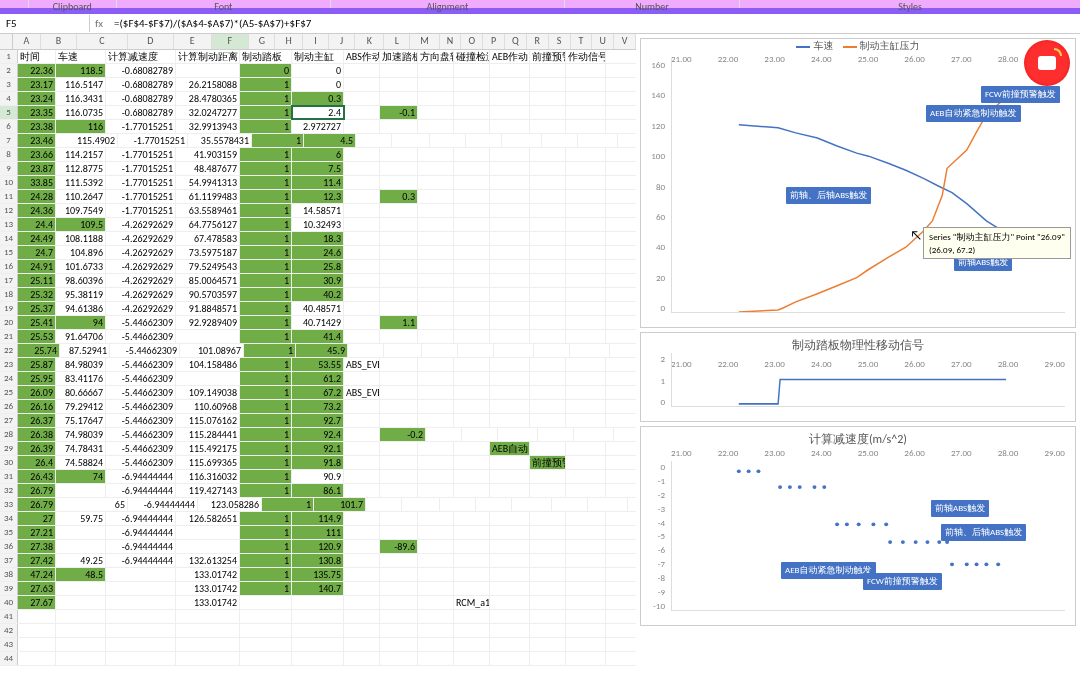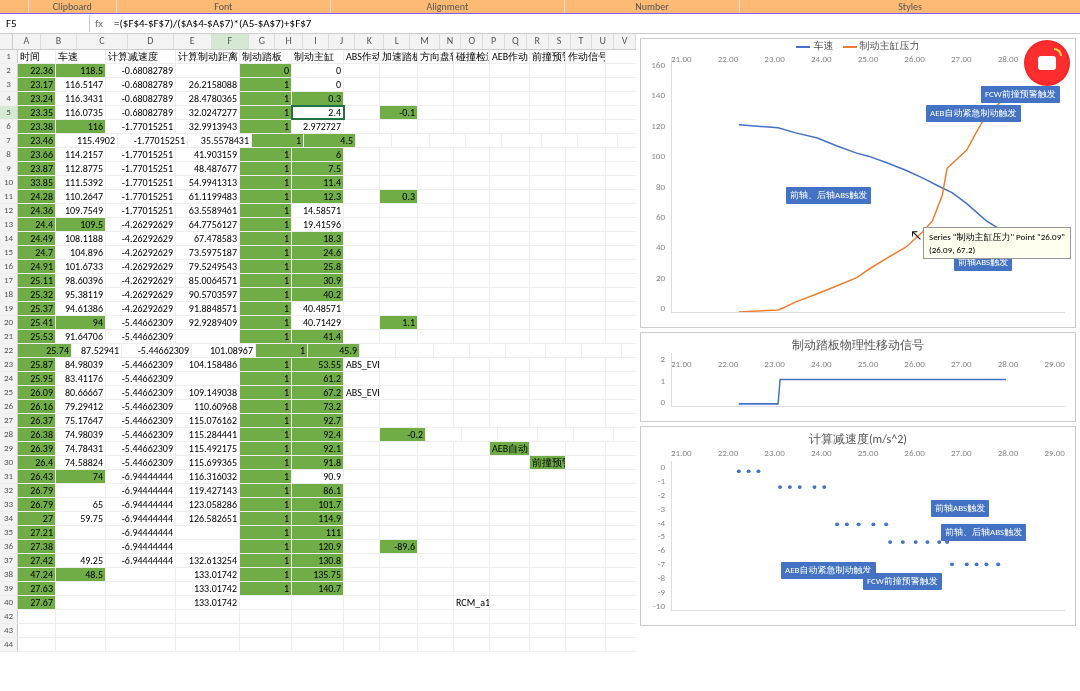--- a/index.html
+++ b/index.html
@@ -1,17 +1,17 @@
 <!DOCTYPE html>
 <html><head>
 <meta charset="utf-8">
 <style>
 * { margin: 0; padding: 0; box-sizing: border-box; font-family: Calibri, Arial, sans-serif; }
 body { width: 1080px; height: 691px; background: #fff; overflow: hidden; position: relative; font-size: 11px; }
-.ribbon-labels { display: flex; height: 14px; background: #fdba74; border-bottom: 1px solid #8b5cf6; font-size: 10px; color: #555; padding-left: 28px; }
+.ribbon-labels { display: flex; height: 14px; background: #f0abfc; border-bottom: 6px solid #8b5cf6; font-size: 10px; color: #555; padding-left: 28px; }
 .ribbon-labels div { text-align: center; border-left: 1px solid #ddd; }
 .name-box-row { display: flex; height: 20px; border-bottom: 1px solid #ccc; align-items: center; background: #fff; }
 .name-box { width: 90px; border-right: 1px solid #ccc; padding: 2px 6px; font-size: 11px; }
 .fx-ic { width: 18px; text-align: center; color: #777; }
 .fx-input { flex: 1; padding: 2px 6px; border: none; font-size: 11px; outline: none; }
 .sheet-area { display: flex; height: 657px; }
 .spreadsheet { width: 636px; overflow: hidden; }
 .col-headers { display: flex; height: 16px; background: #f3f3f3; border-bottom: 1px solid #ccc; font-size: 10px; }
 .rowhead { width: 18px; border-right: 1px solid #ccc; text-align: center; background: #f3f3f3; }
 .colh { border-right: 1px solid #ddd; text-align: center; color: #555; }
@@ -284,21 +284,21 @@
           <div class="cell txt" style="width: 36px;"></div>
           <div class="cell" style="width: 40px;"></div>
         </div>
         <div class="row">
           <div class="rh">13</div>
           <div class="cell grn" style="width: 38px;">24.4</div>
           <div class="cell grn" style="width: 50px;">109.5</div>
           <div class="cell" style="width: 70px;">-4.26292629</div>
           <div class="cell" style="width: 64px;">64.7756127</div>
           <div class="cell grn" style="width: 52px;">1</div>
-          <div class="cell" style="width: 52px;">19.41596</div>
+          <div class="cell" style="width: 52px;">10.32493</div>
           <div class="cell txt" style="width: 36px;"></div>
           <div class="cell" style="width: 38px;"></div>
           <div class="cell" style="width: 36px;"></div>
           <div class="cell txt" style="width: 36px;"></div>
           <div class="cell txt" style="width: 40px;"></div>
           <div class="cell txt" style="width: 36px;"></div>
           <div class="cell" style="width: 40px;"></div>
         </div>
         <div class="row">
           <div class="rh">14</div>
@@ -423,21 +423,21 @@
           <div class="cell txt" style="width: 36px;"></div>
           <div class="cell" style="width: 38px;"></div>
           <div class="cell" style="width: 36px;"></div>
           <div class="cell txt" style="width: 36px;"></div>
           <div class="cell txt" style="width: 40px;"></div>
           <div class="cell txt" style="width: 36px;"></div>
           <div class="cell" style="width: 40px;"></div>
         </div>
         <div class="row">
           <div class="rh">22</div>
-          <div class="cell grn" style="width: 54px;">25.74</div>
+          <div class="cell grn" style="width: 42px;">25.74</div>
           <div class="cell" style="width: 50px;">87.52941</div>
           <div class="cell" style="width: 70px;">-5.44662309</div>
           <div class="cell" style="width: 64px;">101.08967</div>
           <div class="cell grn" style="width: 52px;">1</div>
           <div class="cell grn" style="width: 52px;">45.9</div>
           <div class="cell txt" style="width: 36px;"></div>
           <div class="cell" style="width: 38px;"></div>
           <div class="cell" style="width: 36px;"></div>
           <div class="cell txt" style="width: 36px;"></div>
           <div class="cell txt" style="width: 40px;"></div>
@@ -600,21 +600,21 @@
           <div class="cell" style="width: 38px;"></div>
           <div class="cell" style="width: 36px;"></div>
           <div class="cell txt" style="width: 36px;"></div>
           <div class="cell txt" style="width: 40px;"></div>
           <div class="cell txt" style="width: 36px;"></div>
           <div class="cell" style="width: 40px;"></div>
         </div>
         <div class="row">
           <div class="rh">33</div>
           <div class="cell grn" style="width: 38px;">26.79</div>
-          <div class="cell" style="width: 50px;">65</div>
+          <div class="cell" style="width: 72px;">65</div>
           <div class="cell" style="width: 70px;">-6.94444444</div>
           <div class="cell" style="width: 64px;">123.058286</div>
           <div class="cell grn" style="width: 52px;">1</div>
           <div class="cell grn" style="width: 52px;">101.7</div>
           <div class="cell txt" style="width: 36px;"></div>
           <div class="cell" style="width: 38px;"></div>
           <div class="cell" style="width: 36px;"></div>
           <div class="cell txt" style="width: 36px;"></div>
           <div class="cell txt" style="width: 40px;"></div>
           <div class="cell txt" style="width: 36px;"></div>
@@ -721,20 +721,36 @@
           <div class="cell grn" style="width: 38px;">27.67</div>
           <div class="cell" style="width: 50px;"></div>
           <div class="cell" style="width: 70px;"></div>
           <div class="cell" style="width: 64px;">133.01742</div>
           <div class="cell" style="width: 52px;"></div>
           <div class="cell" style="width: 52px;"></div>
           <div class="cell txt" style="width: 36px;"></div>
           <div class="cell" style="width: 38px;"></div>
           <div class="cell" style="width: 36px;"></div>
           <div class="cell txt" style="width: 36px;">RCM_a109_crashAlgoWakeup</div>
+          <div class="cell txt" style="width: 40px;"></div>
+          <div class="cell txt" style="width: 36px;"></div>
+          <div class="cell" style="width: 40px;"></div>
+        </div>
+        <div class="row">
+          <div class="rh">41</div>
+          <div class="cell" style="width: 38px;"></div>
+          <div class="cell" style="width: 50px;"></div>
+          <div class="cell" style="width: 70px;"></div>
+          <div class="cell" style="width: 64px;"></div>
+          <div class="cell" style="width: 52px;"></div>
+          <div class="cell" style="width: 52px;"></div>
+          <div class="cell txt" style="width: 36px;"></div>
+          <div class="cell" style="width: 38px;"></div>
+          <div class="cell" style="width: 36px;"></div>
+          <div class="cell txt" style="width: 36px;"></div>
           <div class="cell txt" style="width: 40px;"></div>
           <div class="cell txt" style="width: 36px;"></div>
           <div class="cell" style="width: 40px;"></div>
         </div>
         <div class="row">
           <div class="rh">42</div>
           <div class="cell" style="width: 38px;"></div>
           <div class="cell" style="width: 50px;"></div>
           <div class="cell" style="width: 70px;"></div>
           <div class="cell" style="width: 64px;"></div>

